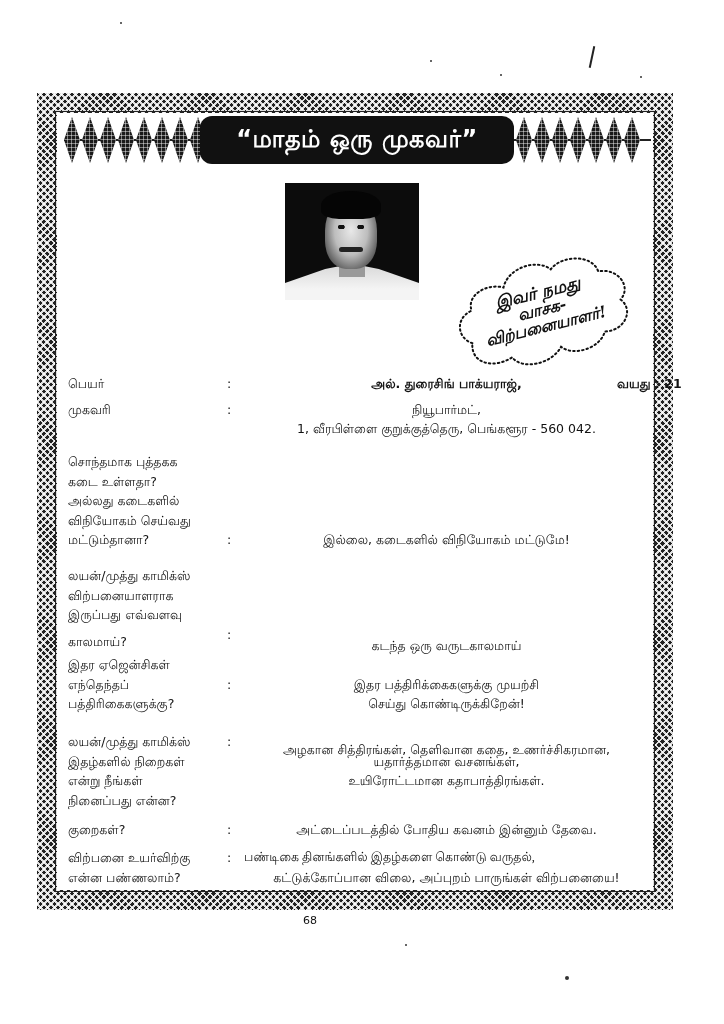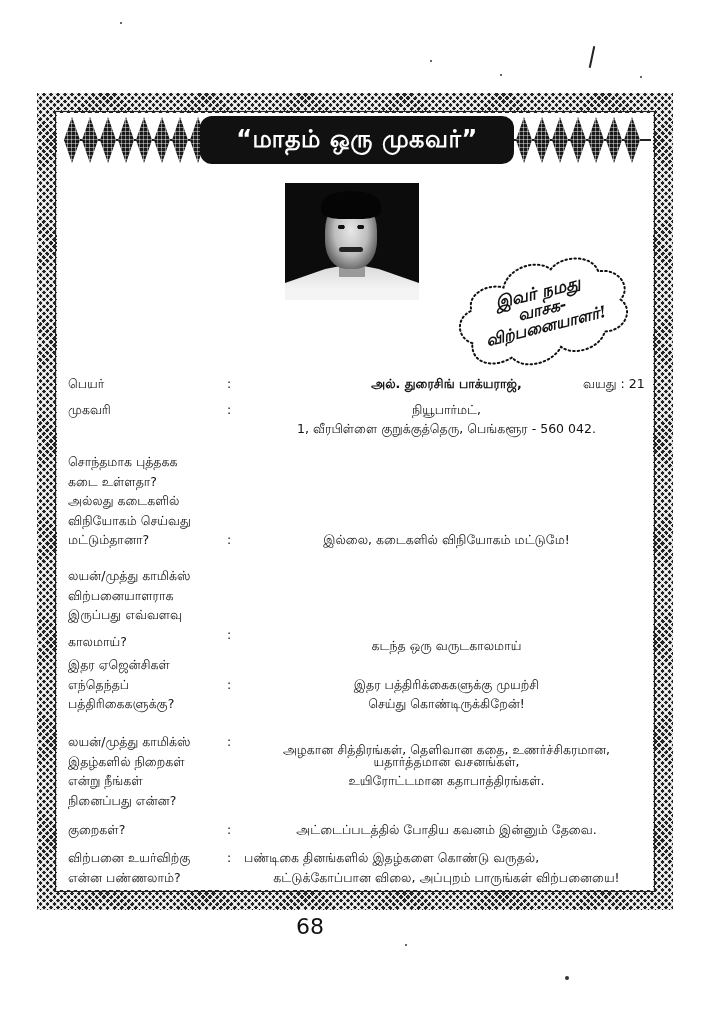--- a/index.html
+++ b/index.html
@@ -92,26 +92,26 @@
     line-height:1.05;
   }
   .cloud-text span { display:block; }
   .cloud-text .l1 { font-size:17px; }
   .cloud-text .l2 { font-size:16px; }
   .cloud-text .l3 { font-size:16px; }
   .row { position:absolute; font-size:12.5px; line-height:19.5px; }
   .lbl { position:absolute; left:68px; width:160px; }
   .colon { position:absolute; left:227px; }
   .val { position:absolute; left:244px; width:405px;text-align:center; }
-  .val.justify { text-align:justify; text-align-last:left; }
+  .val.justify { text-align:justify; text-align-last:left;font-family:Liberation Serif, serif; }
   .bold { font-weight:bold; }
-  .age { position:absolute; left:583px; }
+  .age { position:absolute; left:617px;font-weight:bold; }
   .pageno {
     position:absolute; left:0; width:620px; top:914px; text-align:center;
-    font-size:22px; color:#111;
+    font-size:11px; color:#111;
   }
   .speck { position:absolute; width:2px; height:2px; background:#333; border-radius:50%; }
   .mark { position:absolute; left:591px; top:46px; width:2px; height:22px; background:#222; transform:rotate(12deg); }
 </style>
 </head>
 <body>
 
 <div class="speck" style="left:120px;top:22px"></div>
 <div class="speck" style="left:430px;top:60px"></div>
 <div class="speck" style="left:500px;top:74px"></div>

